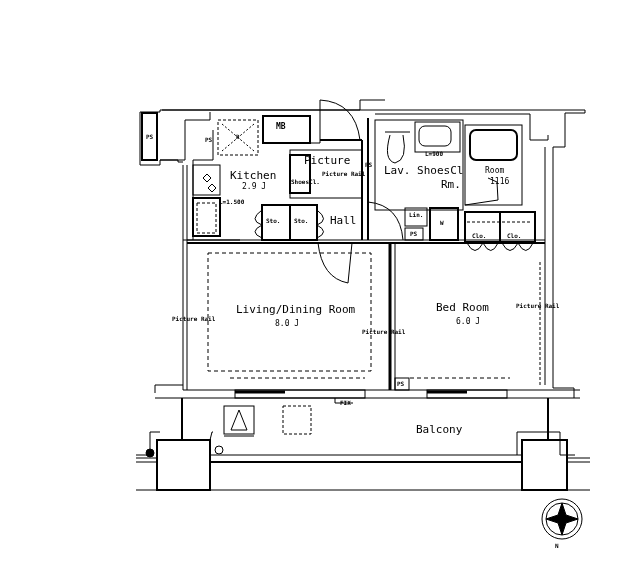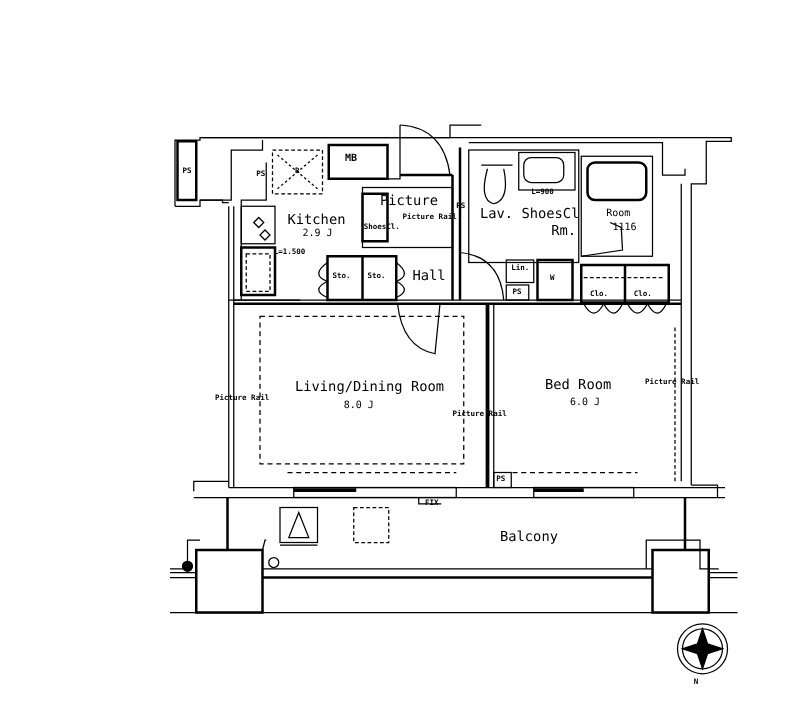--- a/index.html
+++ b/index.html
@@ -143,21 +143,21 @@
   <span class="lbl room" style="left:304px;top:155px;">Picture</span>
   <span class="lbl room" style="left:330px;top:215px;">Hall</span>
   <span class="lbl room" style="left:384px;top:165px;">Lav. ShoesCl</span>
   <span class="lbl room" style="left:418px;top:179px;margin-left:23px;">Rm.</span>
   <span class="lbl small" style="left:485px;top:167px;">Room</span>
   <span class="lbl small" style="left:490px;top:178px;">1116</span>
   <span class="lbl room" style="left:236px;top:304px;">Living/Dining Room</span>
   <span class="lbl area" style="left:275px;top:320px;">8.0 J</span>
   <span class="lbl room" style="left:436px;top:302px;">Bed Room</span>
   <span class="lbl area" style="left:456px;top:318px;">6.0 J</span>
-  <span class="lbl room" style="left:364px;top:424px;padding-left:36px;">Balcony</span>
+  <span class="lbl room" style="left:380px;top:424px;padding-left:36px;">Balcony</span>
 
   <span class="lbl small" style="left:276px;top:123px;font-weight:bold;">MB</span>
   <span class="lbl tiny" style="left:236px;top:134px;">R</span>
   <span class="lbl tiny" style="left:146px;top:134px;">PS</span>
   <span class="lbl tiny" style="left:205px;top:137px;">PS</span>
   <span class="lbl tiny" style="left:365px;top:162px;">PS</span>
   <span class="lbl tiny" style="left:410px;top:231px;">PS</span>
   <span class="lbl tiny" style="left:397px;top:381px;">PS</span>
   <span class="lbl tiny" style="left:291px;top:179px;">ShoesCl.</span>
   <span class="lbl tiny" style="left:266px;top:218px;">Sto.</span>

